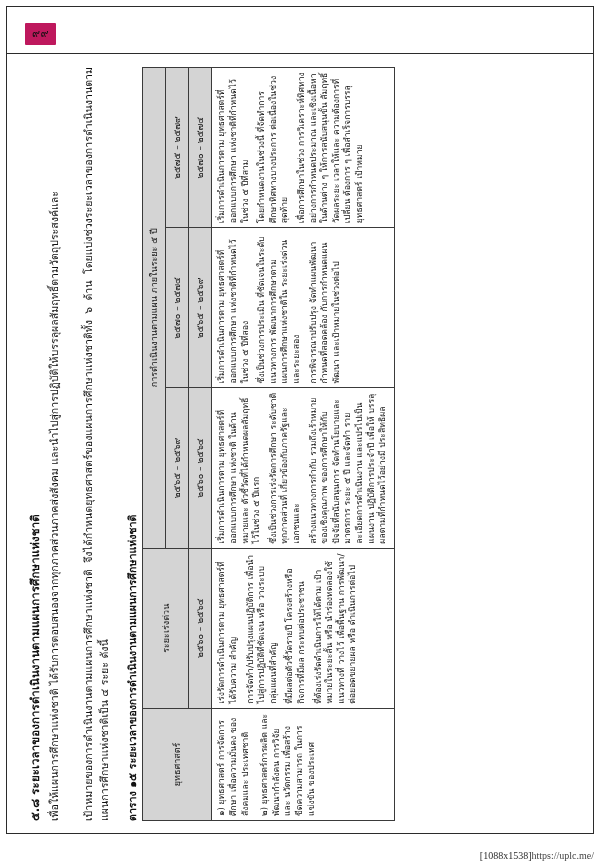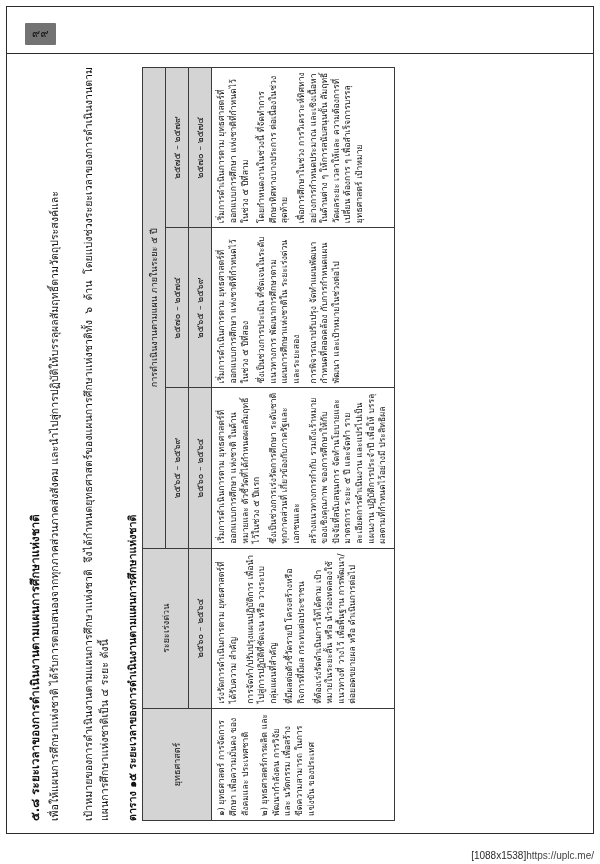--- a/index.html
+++ b/index.html
@@ -39,21 +39,21 @@
   
   .running-header {
     position: absolute;
     left: 18px;
     top: 16px;
     display: flex;
     align-items: center;
     gap: 9px;
   }
   .folio-box {
-    background: #737373;
+    background: #be185d;
     color: #111;
     font-size: 11px;
     line-height: 1;
     padding: 5px 7px 6px 7px;
     border-radius: 1px;
     font-family: "DejaVu Sans", sans-serif;
     letter-spacing: 0.5px;
   }
   .header-title {
     font-size: 11.5px;
@@ -156,21 +156,21 @@
 
   .strategy-list p {
     margin: 0 0 8px 0;
   }
 
   
   .footer-note {
     position: absolute;
     right: 6px;
     bottom: 3px;
-    font-family: Liberation Sans, sans-serif;
+    font-family: Liberation Serif, serif;
     font-size: 10px;
     color: #2b2b2b;
     letter-spacing: 0px;
   }
   .footer-note .dim { color: #444; }
 </style>
 </head>
 <body>
 
 <div class="page-sheet">

